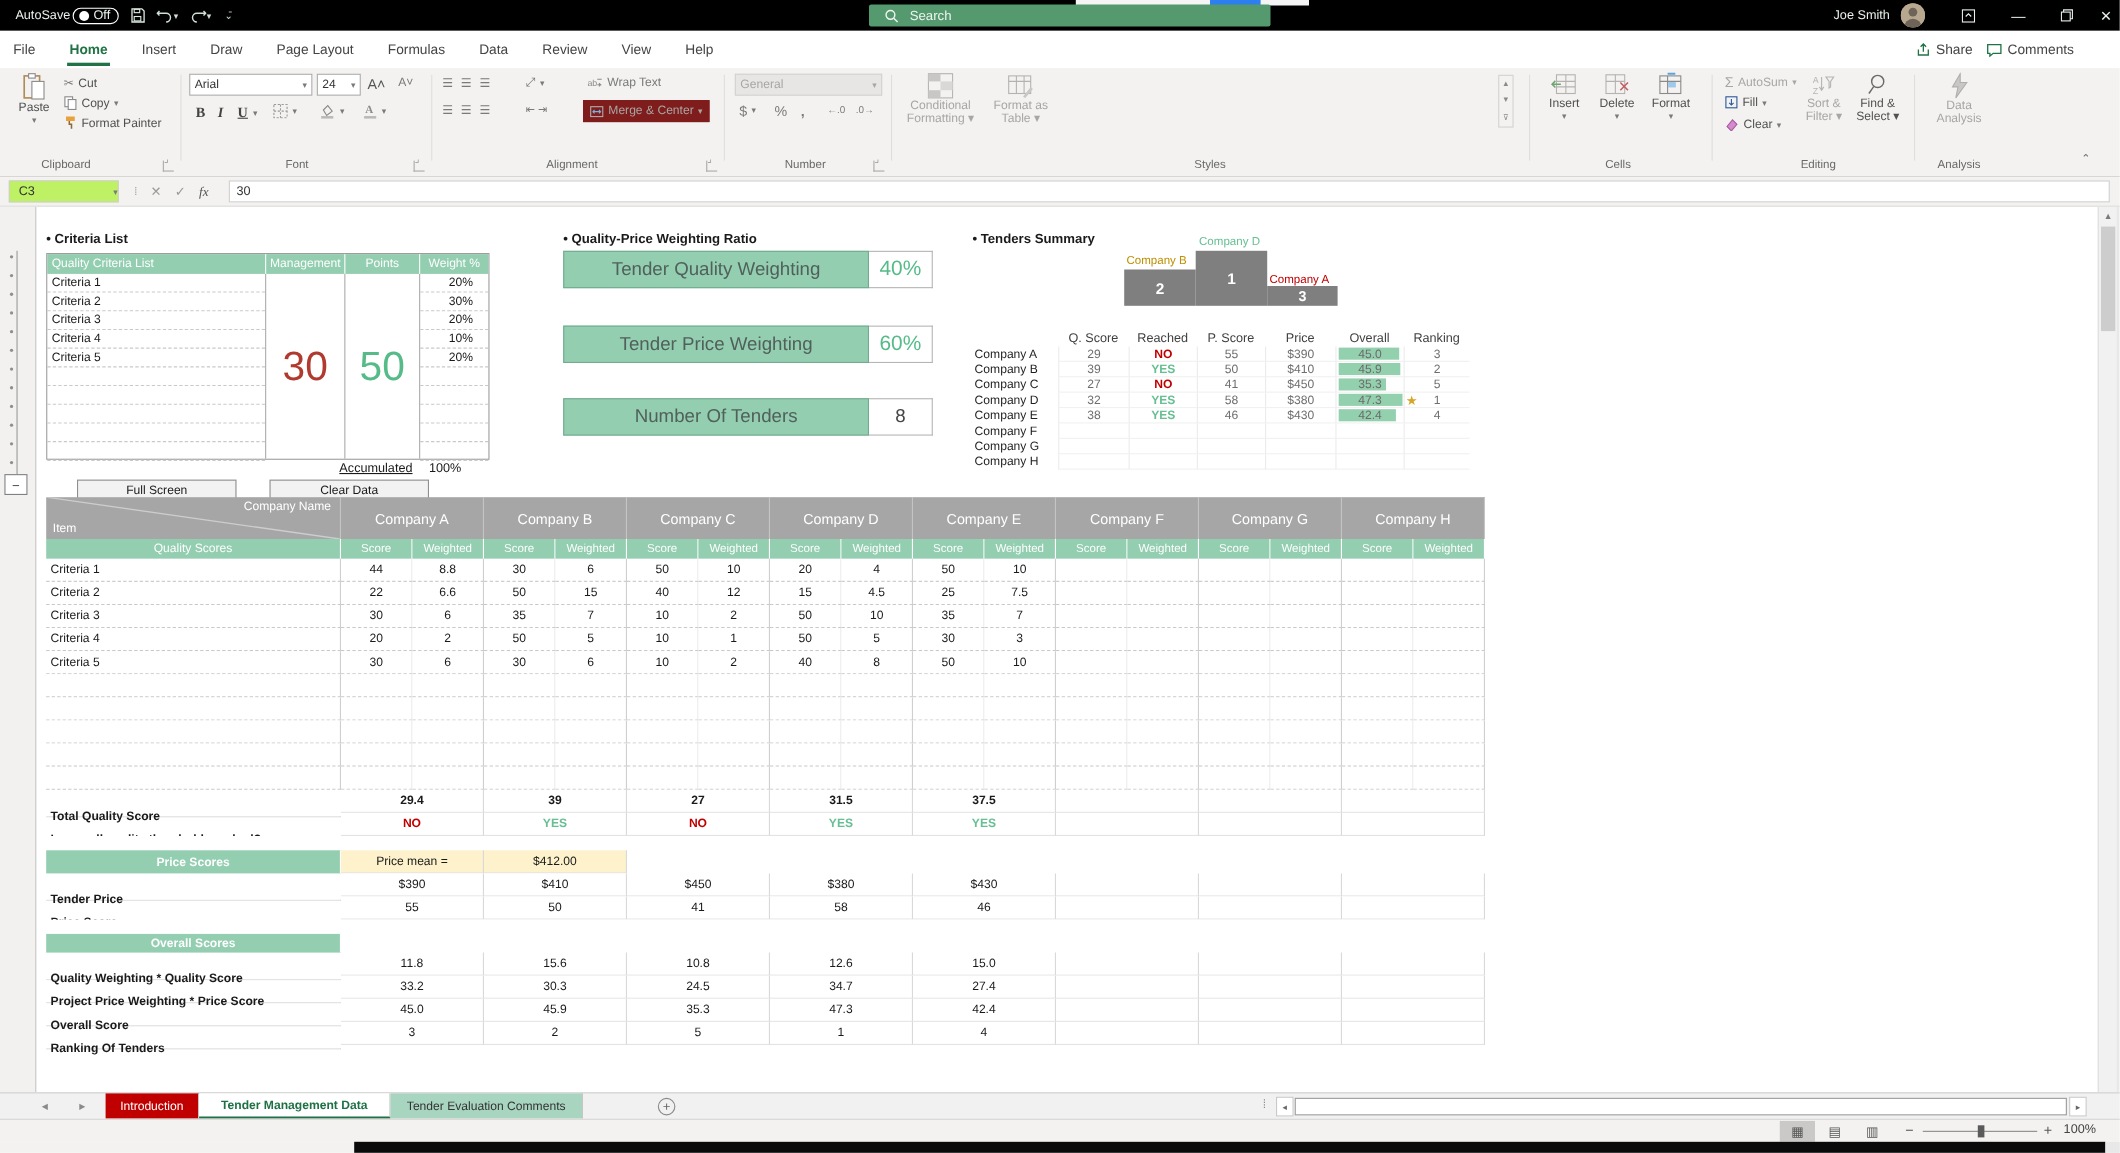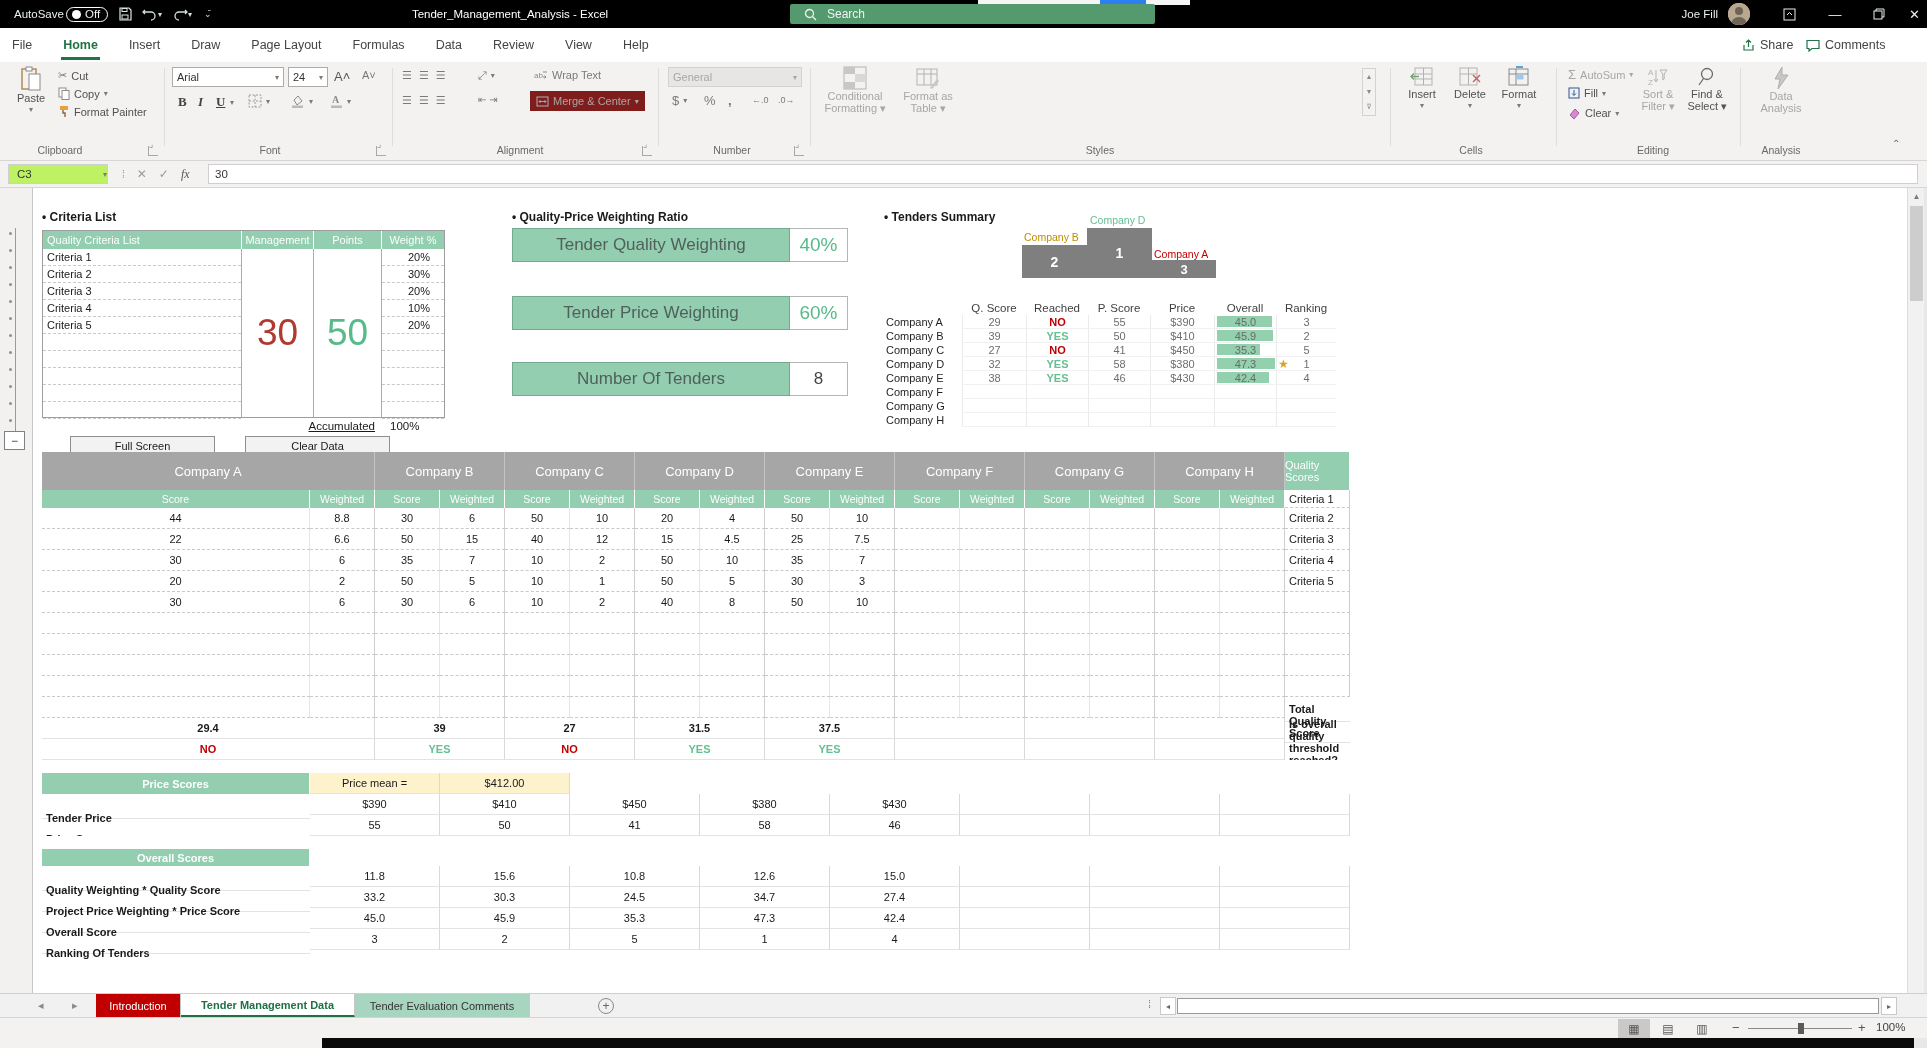--- a/index.html
+++ b/index.html
@@ -161,32 +161,31 @@
       </svg>
       <span style="font-size:8px;color:#cfe0d5">▾</span>
   </div>
   <div class="tb-item" style="left:172px">
     <svg width="16" height="13" viewBox="0 0 16 13">
         <path d="M13 4 L15 6 L13 8 M14.5 6 H7 a4 4 0 0 0 0 8" fill="none" stroke="#cfe0d5" stroke-width="1.3" transform="translate(0,-2)"></path>
       </svg>
       <span style="font-size:8px;color:#cfe0d5">▾</span>
   </div>
   <div class="tb-item" style="left:204px;font-size:9px;color:#cfe0d5">⌄̄</div>
-  <div id="win-title">Tender_Management_Analysis - Excel</div>
   <div id="bg-sliver">
       <span class="blue"></span>
     </div>
   <div id="search-box">
     <svg width="13" height="13" viewBox="0 0 13 13">
         <circle cx="5.5" cy="5.5" r="4" fill="none" stroke="#eef5f0" stroke-width="1.3"></circle>
         <line x1="8.5" y1="8.5" x2="12" y2="12" stroke="#eef5f0" stroke-width="1.3"></line>
       </svg>
     <span>Search</span>
   </div>
-  <div class="tb-item" style="left:1652px;width:66px;justify-content:flex-end">Joe Fill</div>
+  <div class="tb-item" style="left:1652px;width:66px;justify-content:flex-end">Joe Smith</div>
   <div id="avatar">
     <svg width="22" height="22" viewBox="0 0 22 22">
         <rect width="22" height="22" fill="#b9a890"></rect>
         <circle cx="11" cy="8" r="4" fill="#6e6458"></circle>
         <path d="M3 22 a8 8 0 0 1 16 0z" fill="#6e6458"></path>
       </svg>
   </div>
   <div class="winctl" style="left:1772px">
     <svg width="13" height="13" viewBox="0 0 13 13">
         <rect x="1" y="1" width="11" height="11" fill="none" stroke="#e9f2ec"></rect>
@@ -647,20 +646,27 @@
       <div class="sm-label">Company H</div>
       <div class="sm-v"></div>
       <div class="sm-v sm-bold "></div>
       <div class="sm-v"></div>
       <div class="sm-v"></div>
       <div class="sm-v"></div>
       <div class="sm-v"></div>
     </div>
 
   <div id="main-table">
+      <div class="mg-corner">
+        <svg viewBox="0 0 268 38" preserveAspectRatio="none">
+          <line x1="0" y1="0" x2="268" y2="38" stroke="#cdcdcd" stroke-width="1.2"></line>
+        </svg>
+        <span class="mgc-top">Company Name</span>
+        <span class="mgc-bot">Item</span>
+      </div>
       <div class="mg-comp" style="grid-column: span 2;">Company A</div>
       <div class="mg-comp" style="grid-column: span 2;">Company B</div>
       <div class="mg-comp" style="grid-column: span 2;">Company C</div>
       <div class="mg-comp" style="grid-column: span 2;">Company D</div>
       <div class="mg-comp" style="grid-column: span 2;">Company E</div>
       <div class="mg-comp" style="grid-column: span 2;">Company F</div>
       <div class="mg-comp" style="grid-column: span 2;">Company G</div>
       <div class="mg-comp" style="grid-column: span 2;">Company H</div>
       <div class="mg-green mg-qs">Quality Scores</div>
       <div class="mg-green">Score</div>

